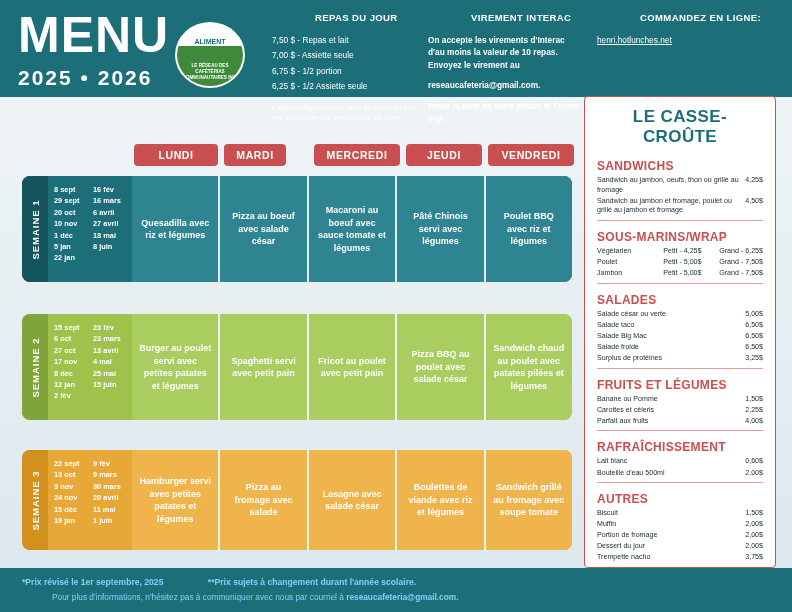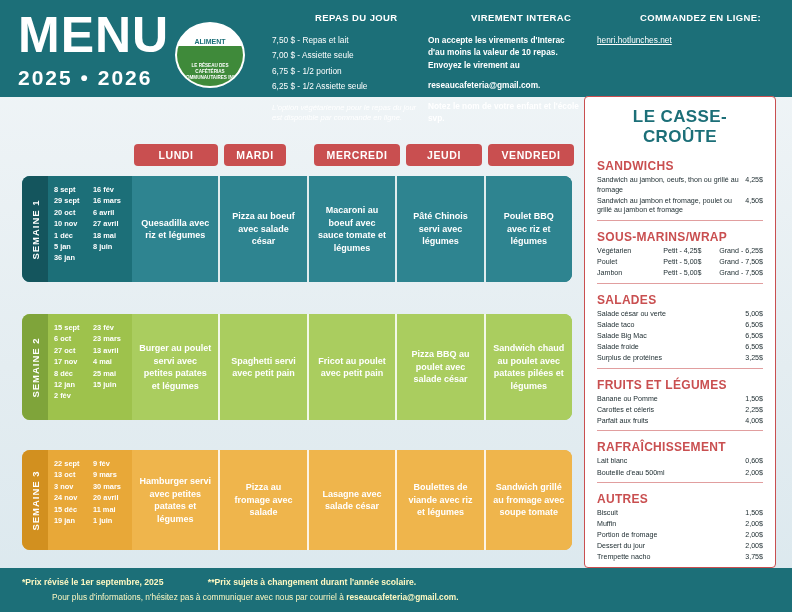--- a/index.html
+++ b/index.html
@@ -115,21 +115,21 @@
   .row { display:flex; justify-content:space-between; align-items:flex-start;
     font-size: 7.1px; line-height: 9.6px; color: #1b2a2e; margin-bottom: 1.5px; gap: 4px; }
   .row .nm { flex: 1; }
   .row .pr { white-space: nowrap; font-weight: 400; }
   .row.sub .mid { width: 52px; text-align: left; }
   .sep { height: 1px; background: #c94f50; margin: 4px 0 3px; opacity: .55; }
 
   
   .footer {
     position:absolute; left: 0; bottom: 0; width: 792px; height: 44px;
-    background: #1c6f78; color:#fef9c3;
+    background: #1c6f78; color:#7dd3fc;
   }
   .footer .l1 { position:absolute; left: 22px; top: 9px; font-size: 8.6px; font-weight: 700; }
   .footer .l1 .second { margin-left: 42px; }
   .footer .l2 { position:absolute; left: 22px; top: 24px; font-size: 8.3px; padding-left: 30px; }
   .footer .l2 b { font-weight: 700; }
 </style>
 </head>
 <body>
 
 <div class="page">
@@ -184,21 +184,21 @@
       <span>SEMAINE 1</span>
     </div>
     <div class="dates">
       <div class="datecol">
         <div>8 sept</div>
         <div>29 sept</div>
         <div>20 oct</div>
         <div>10 nov</div>
         <div>1 déc</div>
         <div>5 jan</div>
-        <div>36 jan</div>
+        <div>22 jan</div>
       </div>
       <div class="datecol">
         <div>16 fév</div>
         <div>16 mars</div>
         <div>6 avril</div>
         <div>27 avril</div>
         <div>18 mai</div>
         <div>8 juin</div>
       </div>
     </div>

